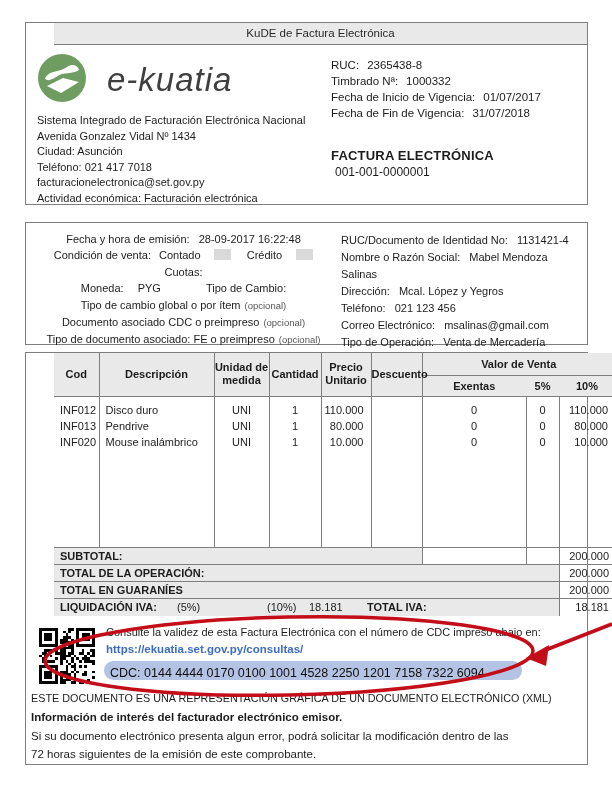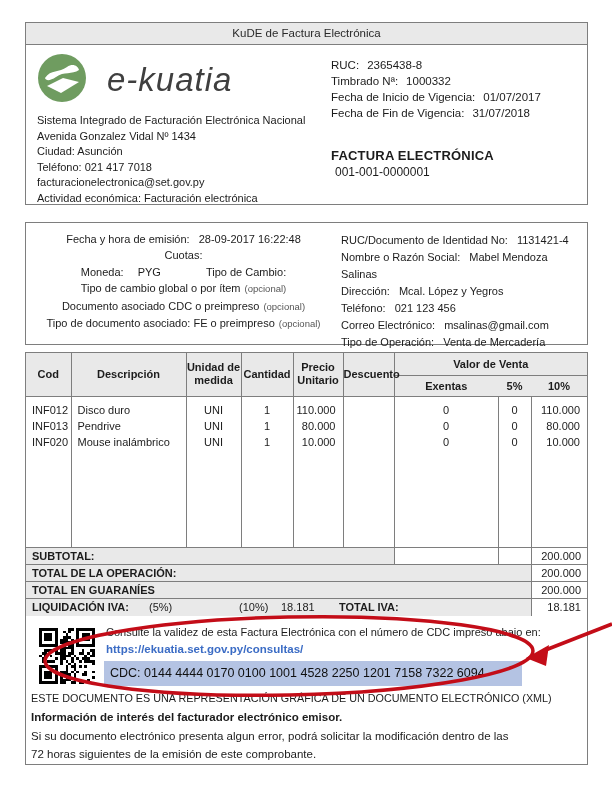--- a/index.html
+++ b/index.html
@@ -8,21 +8,21 @@
     --highlight-blue:#b4c3e3;
     --annotation-red:#c30d18;
     --border-gray:#7e7e7e;
     --fill-gray:#e9e9e9;
     --ink:#1c1c1c;
   }
   *{margin:0;padding:0;box-sizing:border-box;}
   html,body{background:#fff;}
   body{font-family:"Liberation Sans","DejaVu Sans",sans-serif;color:var(--ink);}
   .page{position:relative;width:612px;height:789px;background:#fff;overflow:hidden;}
-  .box{position:absolute;left:25px;width:563px;border:1px solid var(--border-gray);background:#fff;}
+  .box{position:absolute;left:25px;width:563px;border:1px solid var(--border-gray);background:#fff;padding-left:28px;}
 
   
   .header-box{top:22px;height:183px;}
   .titlebar{height:22px;background:var(--fill-gray);border-bottom:1px solid var(--border-gray);
             text-align:center;font-size:11.5px;line-height:21px;color:#2a2a2a;}
   .logo-wrap{position:absolute;left:11px;top:30px;display:flex;align-items:center;}
   .logo-text{font-size:33px;font-style:italic;color:#3f3f3f;margin-left:20px;letter-spacing:1px;}
   .issuer{position:absolute;left:11px;top:90px;font-size:11px;line-height:15.5px;}
   .hfields{position:absolute;left:305px;top:34px;font-size:11.5px;line-height:16px;}
   .hfields .val{margin-left:8px;}
@@ -59,22 +59,22 @@
   tfoot td.lbl{background:var(--fill-gray);font-weight:bold;padding-left:6px;}
   tfoot td.tval{text-align:right;padding-right:6px;border-left:1px solid var(--border-gray);}
   tfoot td.mini{border-left:1px solid var(--border-gray);background:#fff;}
   .liq-cell{position:relative;}
   .liq-cell span{position:absolute;top:2px;}
 
   
   .qr-box{position:absolute;left:13px;top:275px;width:56px;height:56px;}
   .consulta-line{position:absolute;left:80px;top:273px;font-size:11px;}
   .consulta-link{position:absolute;left:80px;top:290px;font-size:11.5px;font-weight:bold;color:var(--link-blue);text-decoration:none;}
-  .cdc-bar{position:absolute;left:78px;top:308px;width:418px;height:25px;background:var(--highlight-blue);
-           font-size:12.5px;line-height:25px;padding-left:6px;color:#101010;}
+  .cdc-bar{position:absolute;left:78px;top:308px;width:418px;height:19px;background:var(--highlight-blue);
+           font-size:12.5px;line-height:25px;padding-left:6px;color:#101010;border-radius:11px;}
   .xml-note{position:absolute;left:5px;top:339px;font-size:10.8px;}
   .note-title{position:absolute;left:5px;top:358px;font-size:11.5px;font-weight:bold;}
   .note-l1{position:absolute;left:5px;top:377px;font-size:11.5px;}
   .note-l2{position:absolute;left:5px;top:395px;font-size:11.5px;}
 
   .overlay{position:absolute;left:0;top:0;width:612px;height:789px;pointer-events:none;z-index:50;}
   .annot-stroke{stroke:var(--annotation-red);fill:none;}
   .annot-fill{fill:var(--annotation-red);}
 </style>
 </head>
@@ -121,20 +121,27 @@
     </div>
 
     <div class="doc-type">FACTURA ELECTRÓNICA</div>
     <div class="doc-number">001-001-0000001</div>
   </div>
 
   <div class="box info-box">
     <div class="info-col info-left">
       <div>
         <span>Fecha y hora de emisión:</span><span class="val">28-09-2017 16:22:48</span>
+      </div>
+      <div>
+        <span>Condición de venta:</span>
+        <span style="margin-left:5px">Contado</span>
+        <span class="chk" style="margin-left:10px"></span>
+        <span style="margin-left:13px">Crédito</span>
+        <span class="chk" style="margin-left:11px"></span>
       </div>
       <div>Cuotas:</div>
       <div>
         <span>Moneda:</span>
         <span style="margin-left:11px">PYG</span>
         <span style="margin-left:42px">Tipo de Cambio:</span>
       </div>
       <div>
         <span>Tipo de cambio global o por ítem</span><span class="opcional">(opcional)</span>
       </div>

